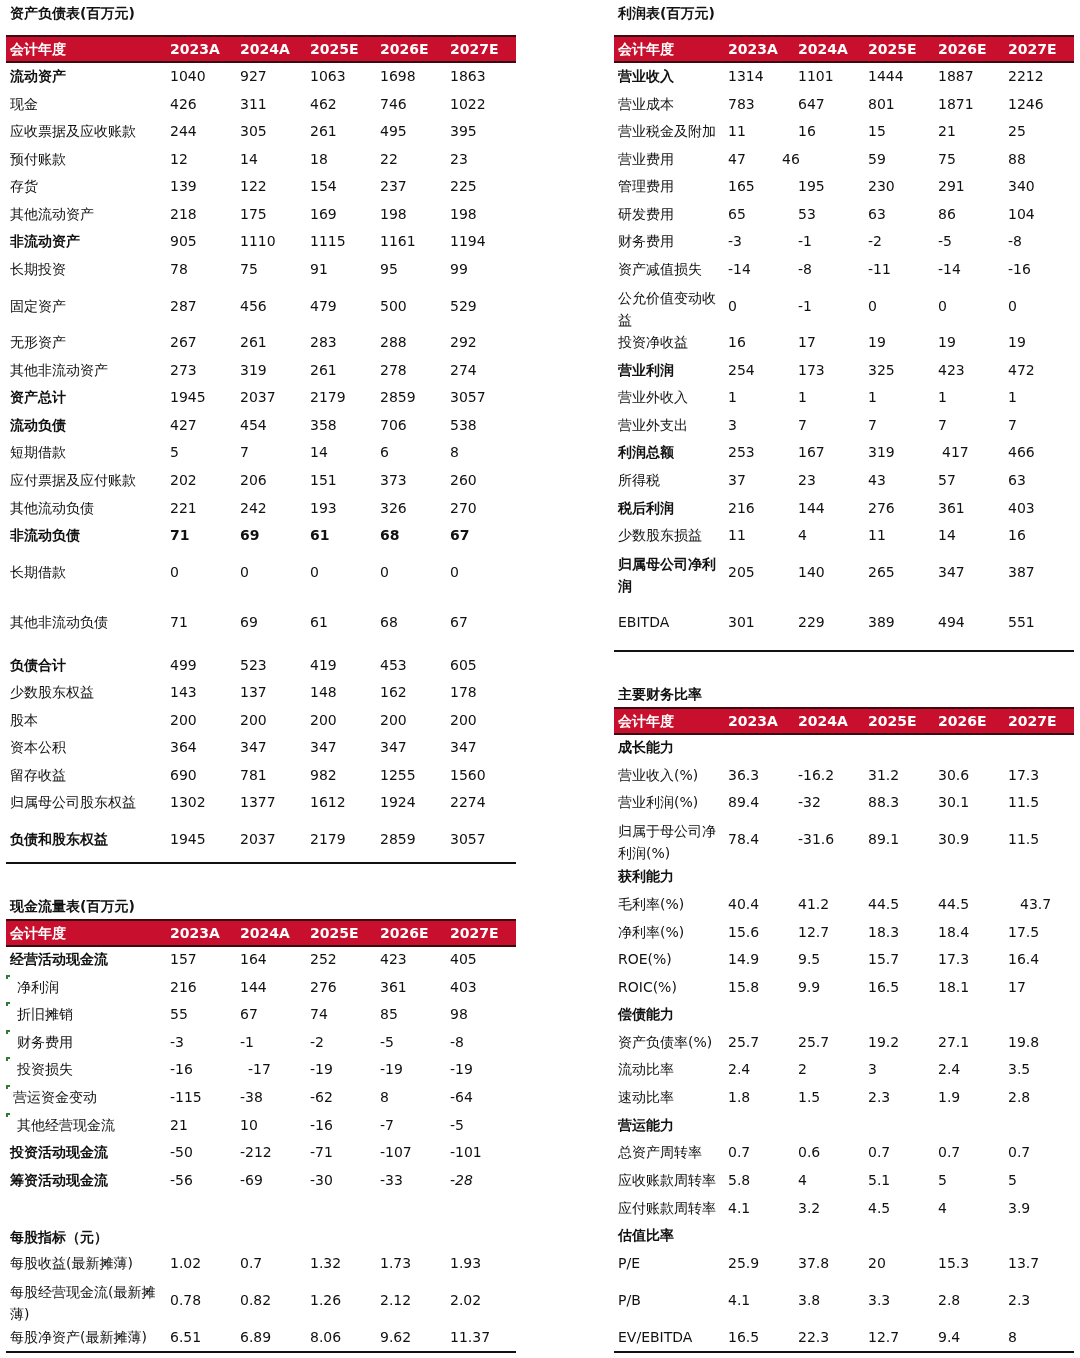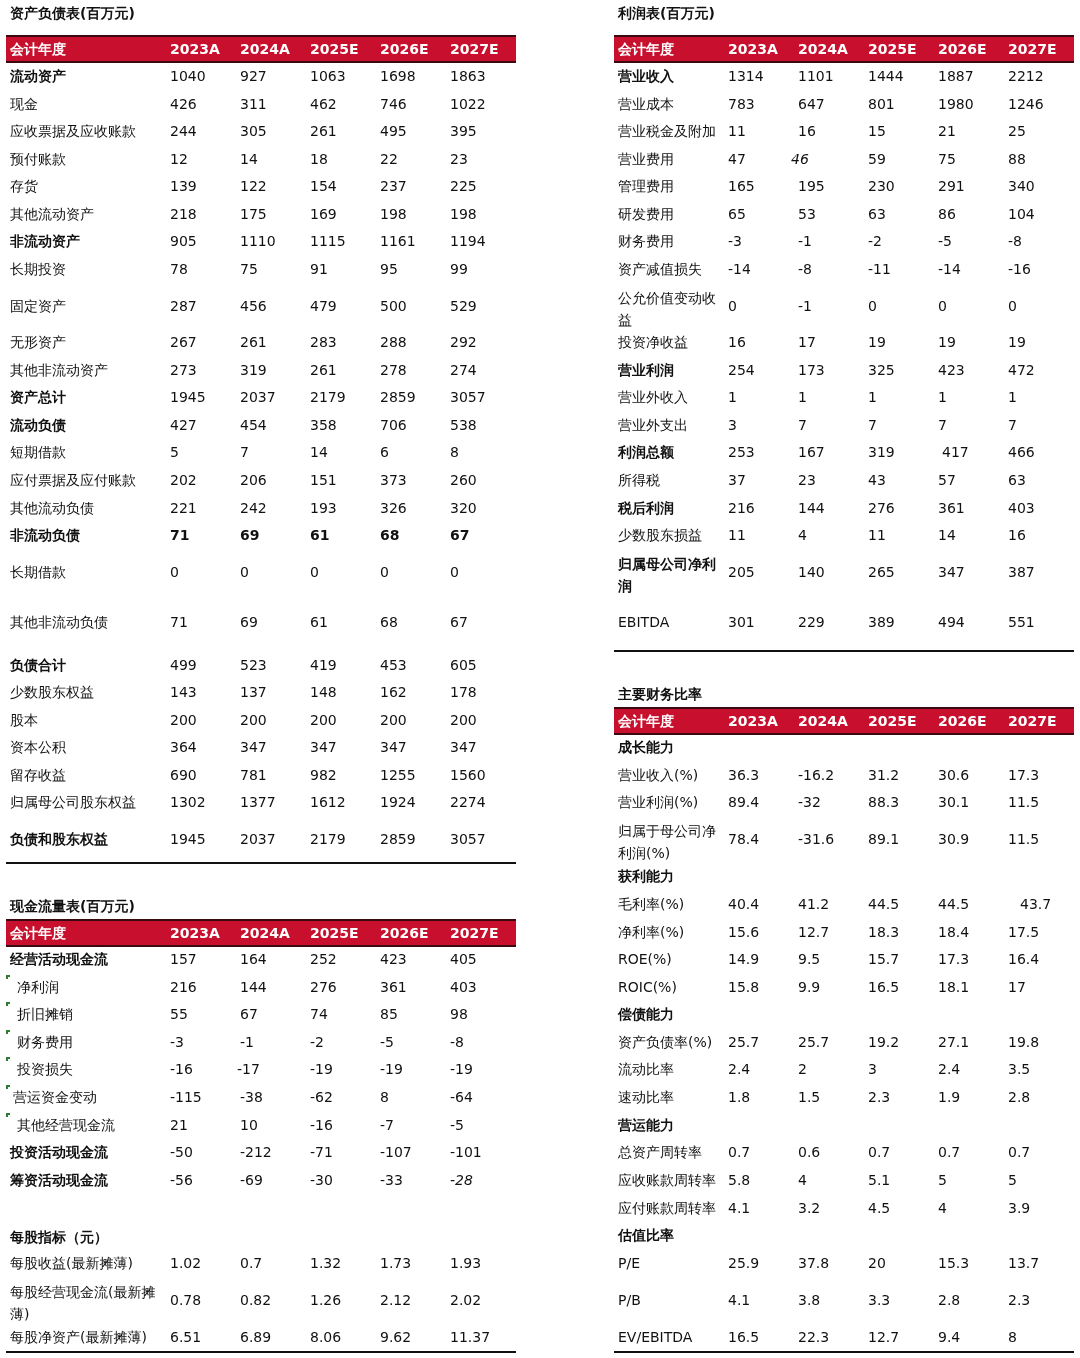--- a/index.html
+++ b/index.html
@@ -153,21 +153,21 @@
         <span class="num" style="left: 304px;">151</span>
         <span class="num" style="left: 374px;">373</span>
         <span class="num" style="left: 444px;">260</span>
       </div>
       <div class="row" style="top: 500px;">
         <span class="lbl">其他流动负债</span>
         <span class="num" style="left: 164px;">221</span>
         <span class="num" style="left: 234px;">242</span>
         <span class="num" style="left: 304px;">193</span>
         <span class="num" style="left: 374px;">326</span>
-        <span class="num" style="left: 444px;">320</span>
+        <span class="num" style="left: 444px;">270</span>
       </div>
       <div class="row bold" style="top: 527px;">
         <span class="lbl">非流动负债</span>
         <span class="num b" style="font-weight: bold; left: 164px;">71</span>
         <span class="num b" style="font-weight: bold; left: 234px;">69</span>
         <span class="num b" style="font-weight: bold; left: 304px;">61</span>
         <span class="num b" style="font-weight: bold; left: 374px;">68</span>
         <span class="num b" style="font-weight: bold; left: 444px;">67</span>
       </div>
       <div class="row" style="top: 564px;">
@@ -289,21 +289,21 @@
         <span class="num" style="left: 164px;">-3</span>
         <span class="num" style="left: 234px;">-1</span>
         <span class="num" style="left: 304px;">-2</span>
         <span class="num" style="left: 374px;">-5</span>
         <span class="num" style="left: 444px;">-8</span>
       </div>
       <div class="row" style="top: 1061px;">
         <div class="tick" style="top: -4px;"></div>
         <span class="lbl" style="left: 11px;">投资损失</span>
         <span class="num" style="left: 164px;">-16</span>
-        <span class="num" style="left: 231px;">-17</span>
+        <span class="num" style="left: 242px;">-17</span>
         <span class="num" style="left: 304px;">-19</span>
         <span class="num" style="left: 374px;">-19</span>
         <span class="num" style="left: 444px;">-19</span>
       </div>
       <div class="row" style="top: 1089px;">
         <div class="tick" style="top: -4px;"></div>
         <span class="lbl" style="left: 7px;">营运资金变动</span>
         <span class="num" style="left: 164px;">-115</span>
         <span class="num" style="left: 234px;">-38</span>
         <span class="num" style="left: 304px;">-62</span>
@@ -383,35 +383,35 @@
         <span class="num" style="left: 184px;">1101</span>
         <span class="num" style="left: 254px;">1444</span>
         <span class="num" style="left: 324px;">1887</span>
         <span class="num" style="left: 394px;">2212</span>
       </div>
       <div class="row" style="top: 96px;">
         <span class="lbl">营业成本</span>
         <span class="num" style="left: 114px;">783</span>
         <span class="num" style="left: 184px;">647</span>
         <span class="num" style="left: 254px;">801</span>
-        <span class="num" style="left: 324px;">1980</span>
+        <span class="num" style="left: 324px;">1871</span>
         <span class="num" style="left: 394px;">1246</span>
       </div>
       <div class="row" style="top: 123px;">
         <span class="lbl">营业税金及附加</span>
         <span class="num" style="left: 114px;">11</span>
         <span class="num" style="left: 184px;">16</span>
         <span class="num" style="left: 254px;">15</span>
         <span class="num" style="left: 324px;">21</span>
         <span class="num" style="left: 394px;">25</span>
       </div>
       <div class="row" style="top: 151px;">
         <span class="lbl">营业费用</span>
         <span class="num" style="left: 114px;">47</span>
-        <span class="num" style="left: 177px; font-style: italic;">46</span>
+        <span class="num" style="left: 168px;">46</span>
         <span class="num" style="left: 254px;">59</span>
         <span class="num" style="left: 324px;">75</span>
         <span class="num" style="left: 394px;">88</span>
       </div>
       <div class="row" style="top: 178px;">
         <span class="lbl">管理费用</span>
         <span class="num" style="left: 114px;">165</span>
         <span class="num" style="left: 184px;">195</span>
         <span class="num" style="left: 254px;">230</span>
         <span class="num" style="left: 324px;">291</span>

